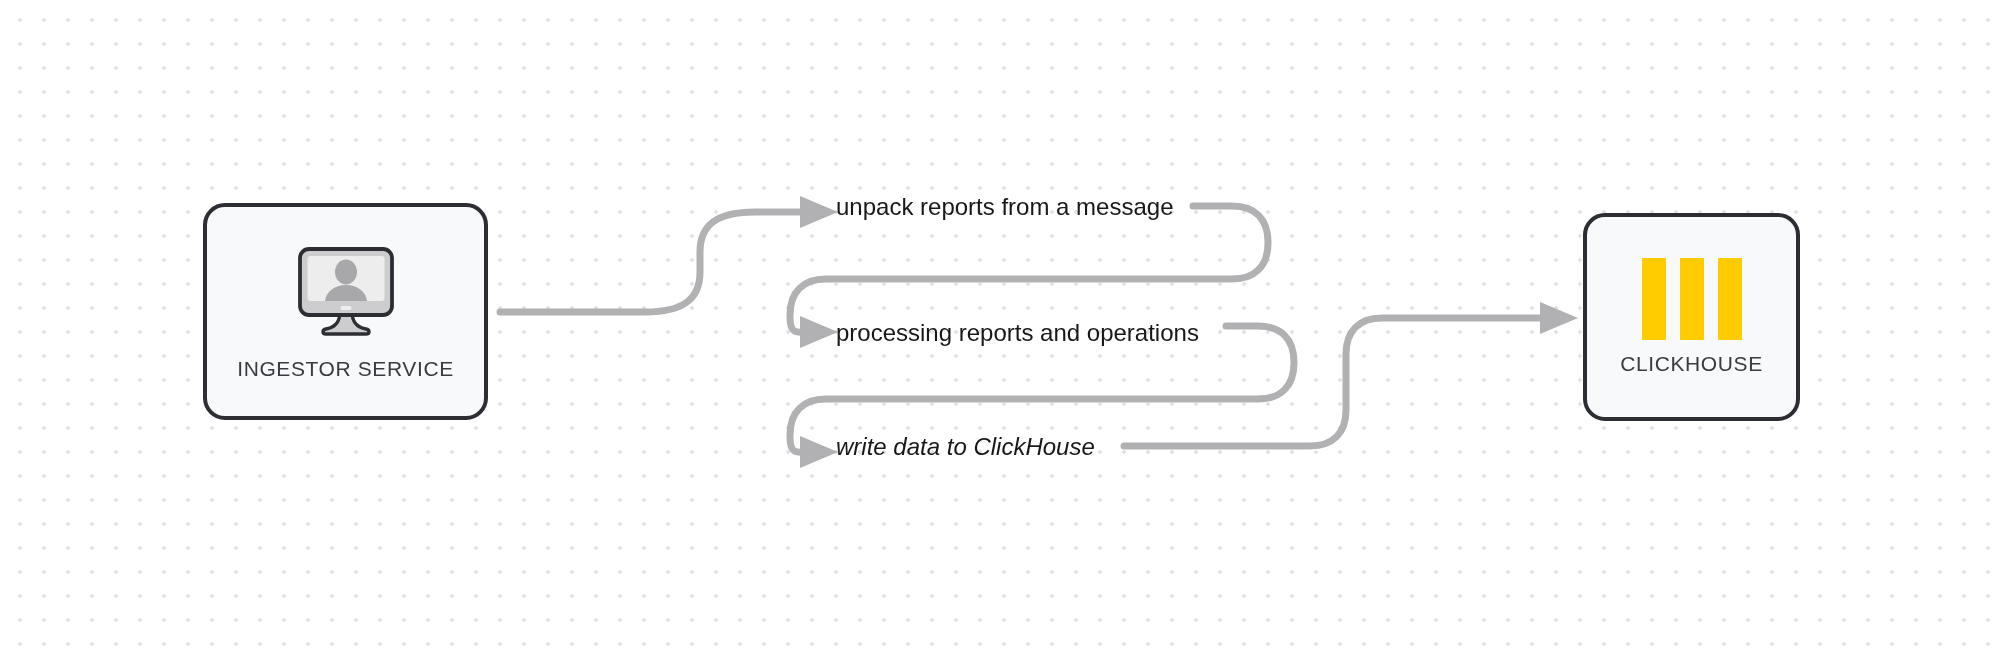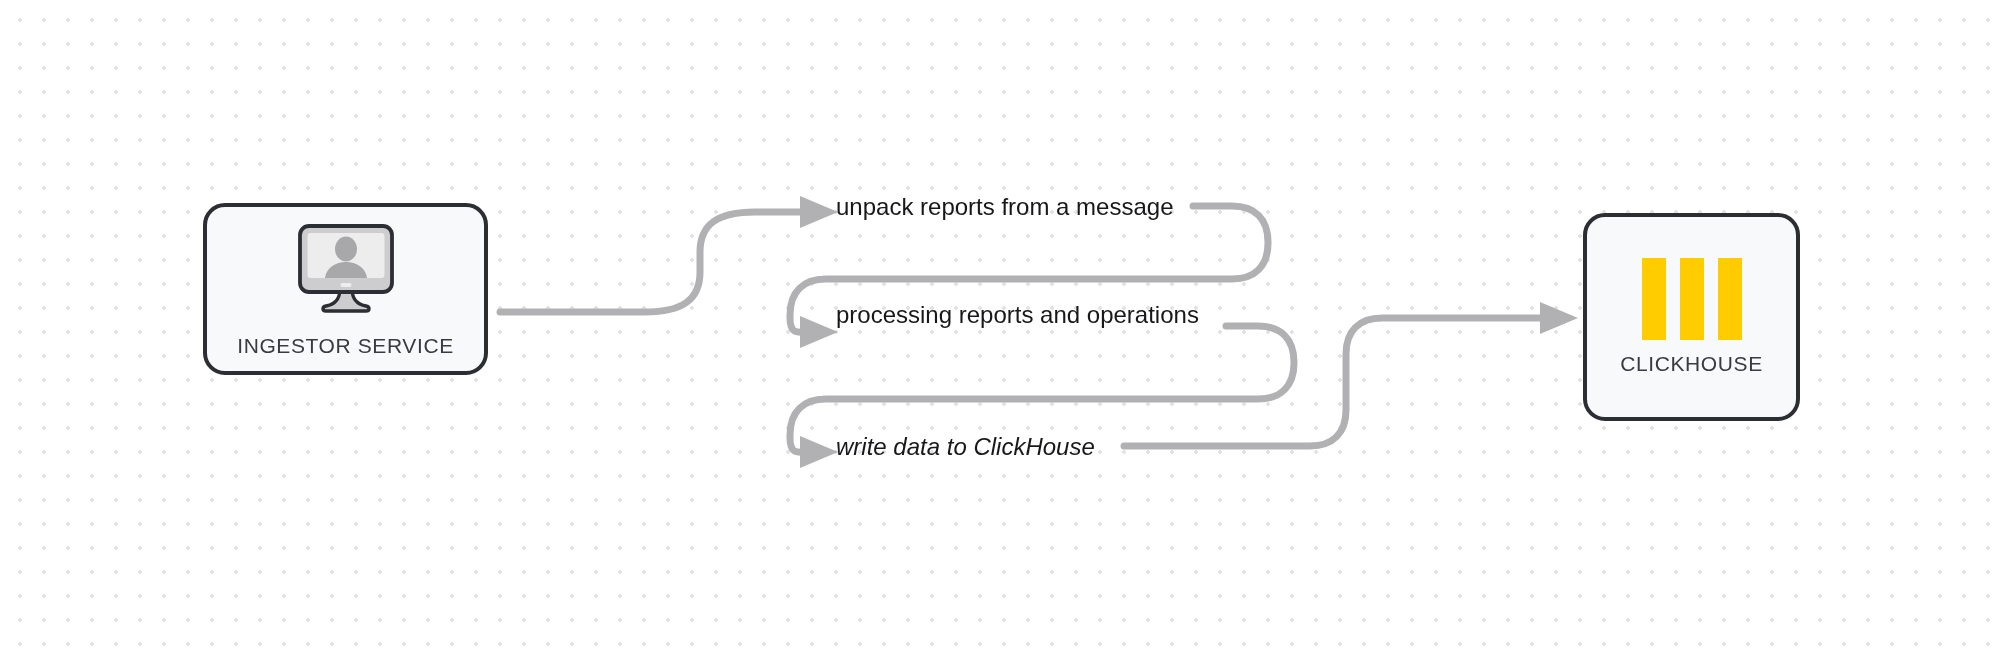--- a/index.html
+++ b/index.html
@@ -57,21 +57,21 @@
     letter-spacing: 0.6px;
     color: #3a3b40;
     text-align: center;
     white-space: nowrap;
   }
 
   #node-ingestor {
     left: 203px;
     top: 203px;
     width: 285px;
-    height: 172px;
+    height: 217px;
   }
   #node-ingestor .node-label { margin-top: 18px; }
 
   #node-clickhouse {
     left: 1583px;
     top: 213px;
     width: 217px;
     height: 208px;
   }
   #node-clickhouse .node-label { margin-top: 12px; }
@@ -93,21 +93,21 @@
 
   
   .edge-label {
     position: absolute;
     font-size: 24px;
     color: #18181b;
     white-space: nowrap;
     line-height: 1;
   }
   #edge-label-0 { left: 836px; top: 195px; }
-  #edge-label-1 { left: 836px; top: 303px; }
+  #edge-label-1 { left: 836px; top: 321px; }
   #edge-label-2 { left: 836px; top: 435px; font-style: italic; }
 </style>
 </head>
 <body>
 
 <div id="canvas">
 
   <svg id="edge-layer" viewBox="0 0 2000 656" xmlns="http://www.w3.org/2000/svg">
 
     <path class="edge-path" d="M 500,312 L 645,312

